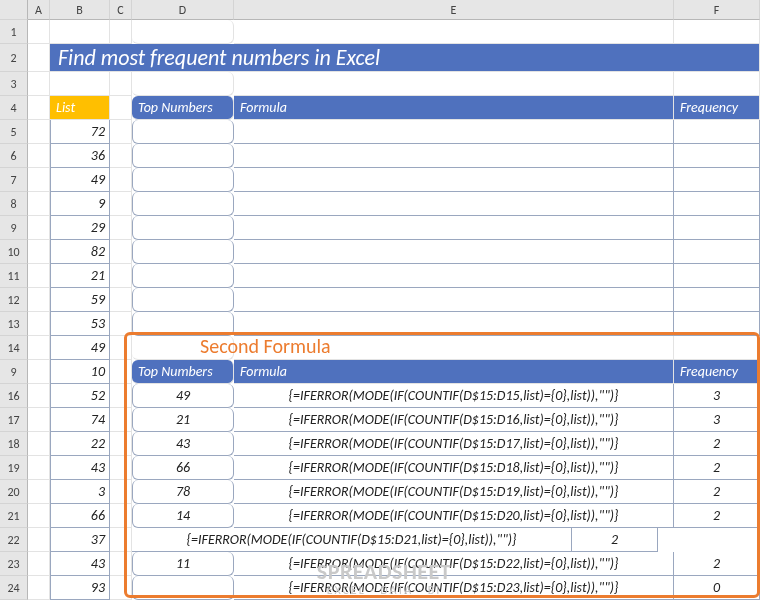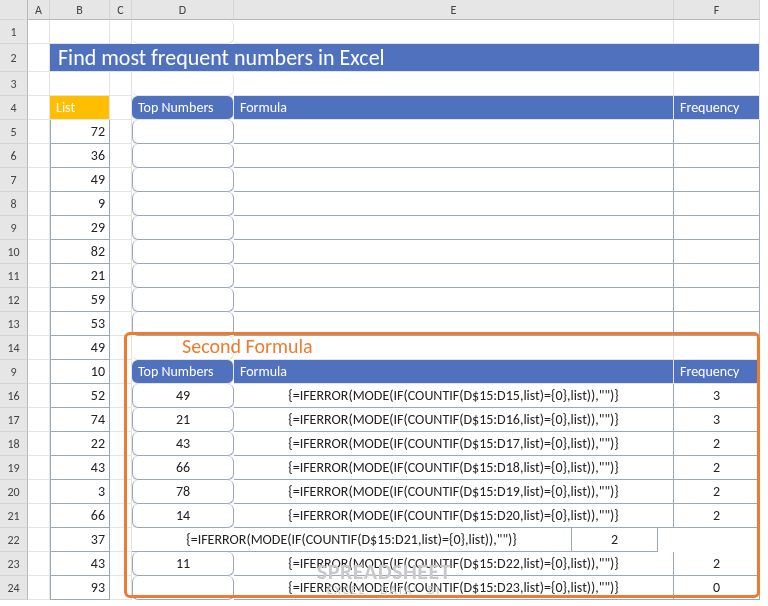--- a/index.html
+++ b/index.html
@@ -7,21 +7,21 @@
   .sheet { width:768px; height:606px; position:relative; background:#fff; overflow:hidden; }
 
   .row-hdrs { position:absolute; left:0; top:0; width:28px; }
   .rh { height:24px; border-bottom:1px solid #d4d4d4; border-right:1px solid #b7b7b7; background:#e6e6e6; color:#444; font-size:12px; display:flex; align-items:center; justify-content:center; }
   .rh.first { height:20px; }
 
   .col-hdrs { position:absolute; left:28px; top:0; right:0; height:20px; display:flex; }
   .ch { height:20px; border-right:1px solid #d4d4d4; border-bottom:1px solid #b7b7b7; background:#e6e6e6; color:#444; font-size:12px; display:flex; align-items:center; justify-content:center; }
   .corner { position:absolute; left:0; top:0; width:28px; height:20px; background:#e6e6e6; border-right:1px solid #b7b7b7; border-bottom:1px solid #b7b7b7; }
 
-  .grid { position:absolute; left:28px; top:20px; right:0; bottom:0; }
+  .grid { position:absolute; left:28px; top:20px; right:0; bottom:0;font-style:italic; }
   .grow { height:24px; display:flex; }
   .grow.tall { height:28px; }
   .cell { border-right:1px solid #e3e3e3; border-bottom:1px solid #e3e3e3; padding:0 4px; display:flex; align-items:center; overflow:hidden; white-space:nowrap; }
   .c-a { width:22px; }
   .c-b { width:60px; justify-content:flex-end; }
   .c-c { width:22px; }
   .c-d { width:102px; justify-content:center;border-radius:6px; }
   .c-e { width:440px; }
   .c-f { width:86px; justify-content:center; }
 
@@ -279,20 +279,20 @@
         <div class="cell c-a"></div>
         <div class="cell c-b data-b">93</div>
         <div class="cell c-c"></div>
         <div class="cell c-d data-tbl dcol"></div>
         <div class="cell c-e data-tbl" style="justify-content:center">{=IFERROR(MODE(IF(COUNTIF(D$15:D23,list)={0},list)),"")}</div>
         <div class="cell c-f data-tbl">0</div>
       </div>
   </div>
 
   <div class="callout" style="left:124px; top:332px; width:636px; height:266px"></div>
-  <div class="callout-label" style="left:182px; top:334px">Second Formula</div>
+  <div class="callout-label" style="left:200px; top:334px">Second Formula</div>
 
   <div class="watermark" style="top:558px">
     <div class="big">SPREADSHEET</div>
     <div class="small">EXCEL · DATA · BI</div>
   </div>
 
 </div>
 
 </body></html>

